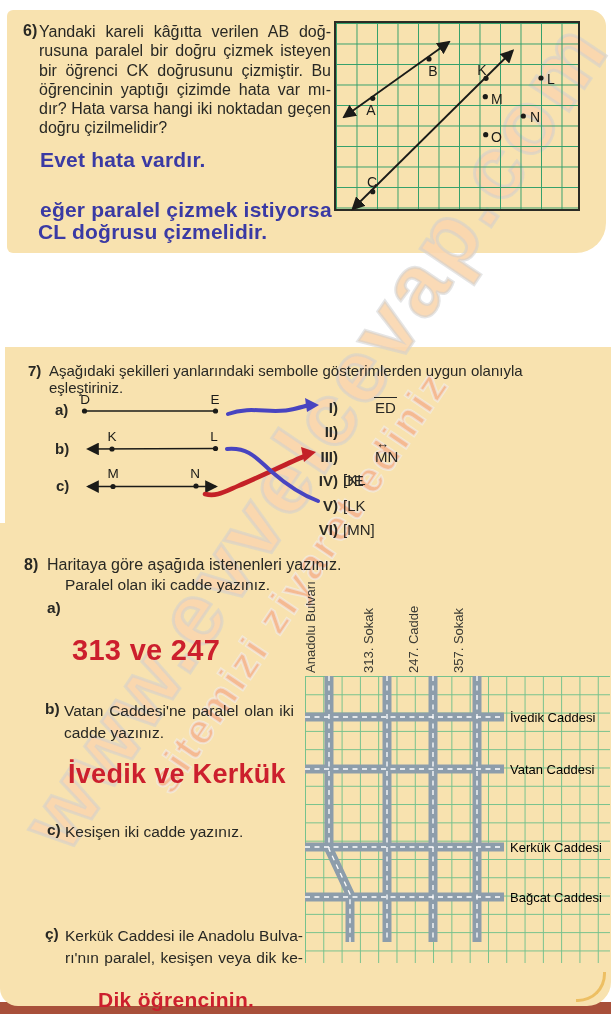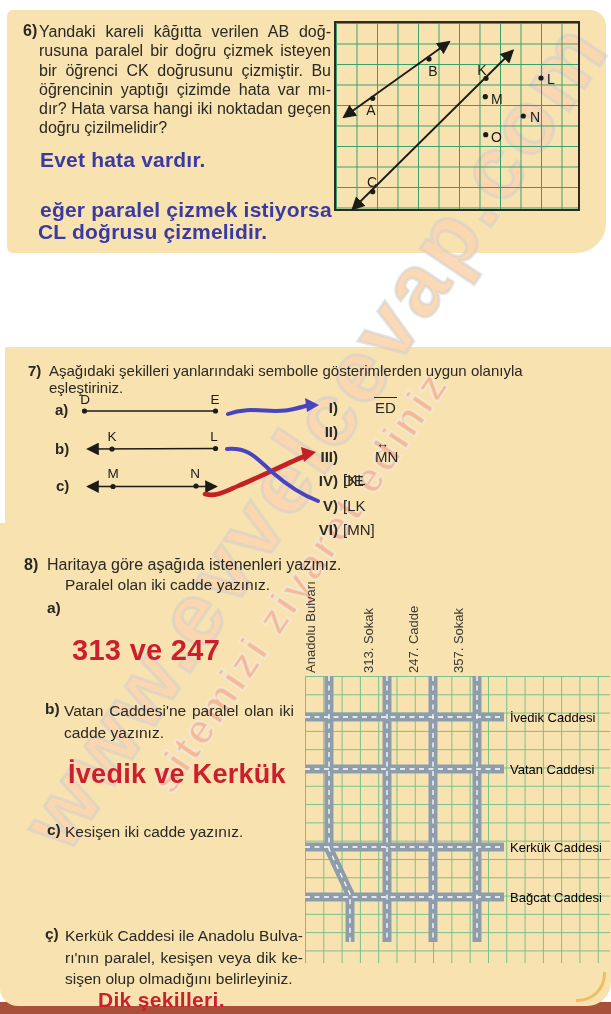--- a/index.html
+++ b/index.html
@@ -209,23 +209,22 @@
     </div>
     <div class="abs hand-red" style="left:68px; top:759px; font-size:27px;">İvedik ve Kerkük</div>
 
     <div class="abs q8-item-label" style="left:47px; top:821px;">c)</div>
     <div class="abs q8-item-text" style="left:65px; top:821px;">Kesişen iki cadde yazınız.</div>
 
     <div class="abs q8-item-label" style="left:45px; top:925px;">ç)</div>
     <div class="abs q8-item-text" style="left:65px; top:925px; width:238px;">
       <div class="just">Kerkük Caddesi ile Anadolu Bulva-</div>
       <div class="just">rı'nın paralel, kesişen veya dik ke-</div>
-      <div>sişen olup olmadığını belirleyiniz.</div>
-    </div>
-    <div class="abs hand-red" style="left:98px; top:988px; font-size:21px;">Dik şekilleri.</div>
+    </div>
+    <div class="abs hand-red" style="left:98px; top:988px; font-size:21px;">Dik öğrencinin.</div>
 
     <div class="abs map">
       <svg width="305" height="287" viewBox="0 0 305 287">
         <g stroke="#8d9dab" stroke-width="9" fill="none" stroke-linejoin="round">
           <polyline points="24,0 24,173 45,218 45,266"></polyline>
           <line x1="82" y1="0" x2="82" y2="266"></line>
           <line x1="128" y1="0" x2="128" y2="266"></line>
           <line x1="172" y1="0" x2="172" y2="266"></line>
           <line x1="0" y1="41" x2="199" y2="41"></line>
           <line x1="0" y1="93" x2="199" y2="93"></line>

